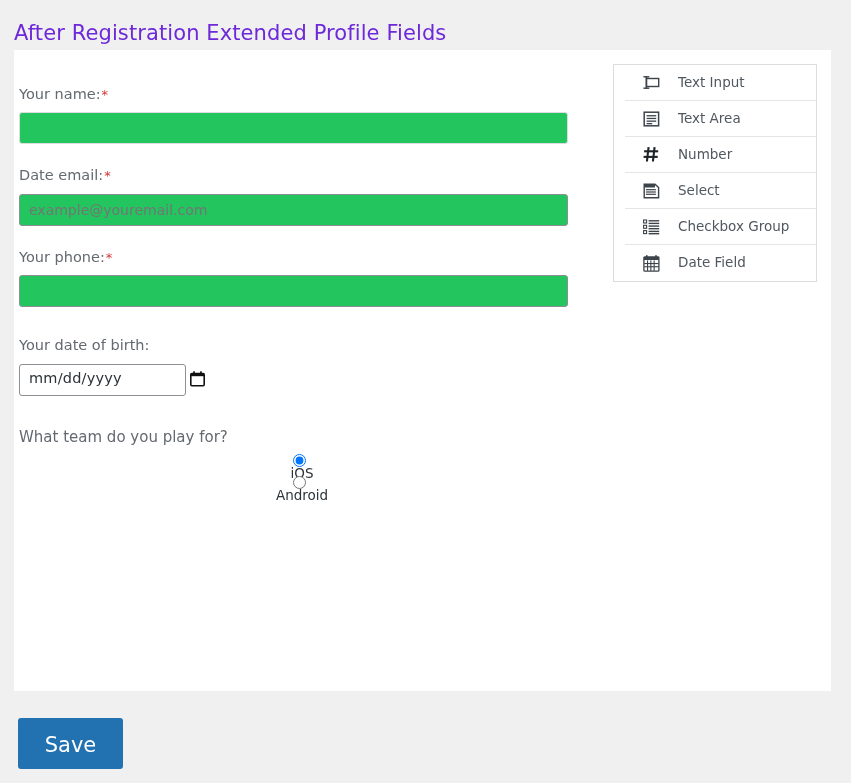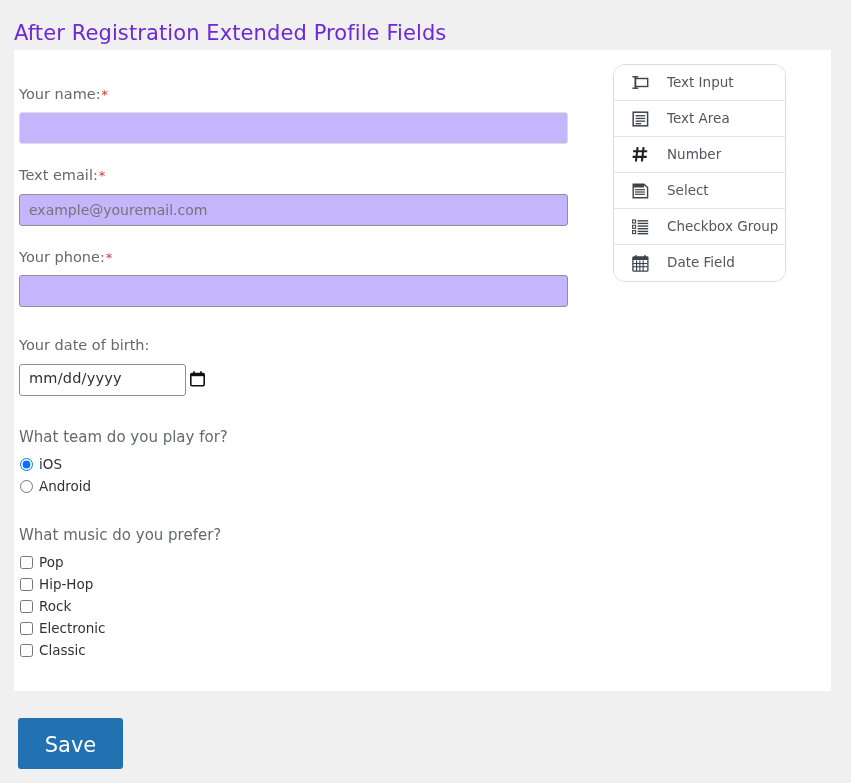--- a/index.html
+++ b/index.html
@@ -66,21 +66,21 @@
 
   .text-input {
     display: block;
     box-sizing: border-box;
     width: 549px;
     height: 32px;
     padding: 3px 9px;
     font-size: 14px;
     font-family: "DejaVu Sans", "Liberation Sans", sans-serif;
     color: #2c3338;
-    background: #c4b5fd;
+    background: #22c55e;
     border: 1px solid #dcdcde;
     border-radius: 3px;
     outline: none;
   }
   .text-input.native {
     border: 1px solid #8c8f94;
   }
   .text-input::placeholder {
     color: #757575;
     opacity: 1;
@@ -130,44 +130,46 @@
     display: block;
     font-size: 15px;
     color: #646970;
     margin-bottom: 8px;
     line-height: 1.2;
   }
   .opt-row {
     display: flex;
     align-items: center;
     height: 22px;
+    flex-direction: column;
   }
   .opt-row input {
     margin: 0 6px 0 1px;
     width: 13px;
     height: 13px;
     flex: none;
   }
   .opt-text {
     font-size: 13.5px;
     color: #2c3338;
     line-height: 1;
   }
 
   
   .palette {
     position: absolute;
     left: 599px;
     top: 14px;
-    width: 173px;
+    width: 204px;
     border: 1px solid #dcdcde;
-    border-radius: 12px;
+    border-radius: 0;
     background: #ffffff;
     box-sizing: border-box;
     overflow: hidden;
+    padding-left: 11px;
   }
   .palette-item {
     display: flex;
     align-items: center;
     height: 36px;
     padding: 0 0 0 17px;
     border-bottom: 1px solid #e5e5e5;
     box-sizing: border-box;
     cursor: pointer;
     background: #fff;
@@ -218,21 +220,21 @@
 <div class="card">
 
   <div class="form-col">
 
     <div class="field-block">
       <label class="field-label"><span>Your name:</span><span class="req">*</span></label>
       <input class="text-input" type="text" placeholder="" style="">
     </div>
 
     <div class="field-block">
-      <label class="field-label"><span>Text email:</span><span class="req">*</span></label>
+      <label class="field-label"><span>Date email:</span><span class="req">*</span></label>
       <input class="text-input native" type="text" placeholder="example@youremail.com" style="">
     </div>
 
     <div class="field-block">
       <label class="field-label"><span>Your phone:</span><span class="req">*</span></label>
       <input class="text-input native" type="text" placeholder="" style="">
     </div>
 
     <div class="field-block" style="margin-top:30px;">
       <label class="field-label">Your date of birth:</label>
@@ -255,43 +257,20 @@
       <div class="opt-row">
         <input type="radio" name="team" checked="" style="">
         <span class="opt-text">iOS</span>
       </div>
       <div class="opt-row">
         <input type="radio" name="team" style="">
         <span class="opt-text">Android</span>
       </div>
     </div>
 
-    <div class="group-block" style="margin-top:28px;">
-      <label class="group-label">What music do you prefer?</label>
-      <div class="opt-row">
-        <input type="checkbox" style="">
-        <span class="opt-text">Pop</span>
-      </div>
-      <div class="opt-row">
-        <input type="checkbox" style="">
-        <span class="opt-text">Hip-Hop</span>
-      </div>
-      <div class="opt-row">
-        <input type="checkbox" style="">
-        <span class="opt-text">Rock</span>
-      </div>
-      <div class="opt-row">
-        <input type="checkbox" style="">
-        <span class="opt-text">Electronic</span>
-      </div>
-      <div class="opt-row">
-        <input type="checkbox" style="">
-        <span class="opt-text">Classic</span>
-      </div>
-    </div>
 
   </div>
 
   <div class="palette">
 
     <div class="palette-item">
       <span class="palette-icon">
         <svg width="17" height="15" viewBox="0 0 17 15" xmlns="http://www.w3.org/2000/svg">
           <rect x="3.5" y="3.5" width="12.2" height="8" stroke="#3c434a" stroke-width="1.4" fill="none"></rect>
           <rect x="2.6" y="1.1" width="1.5" height="12.8" fill="#3c434a"></rect>

